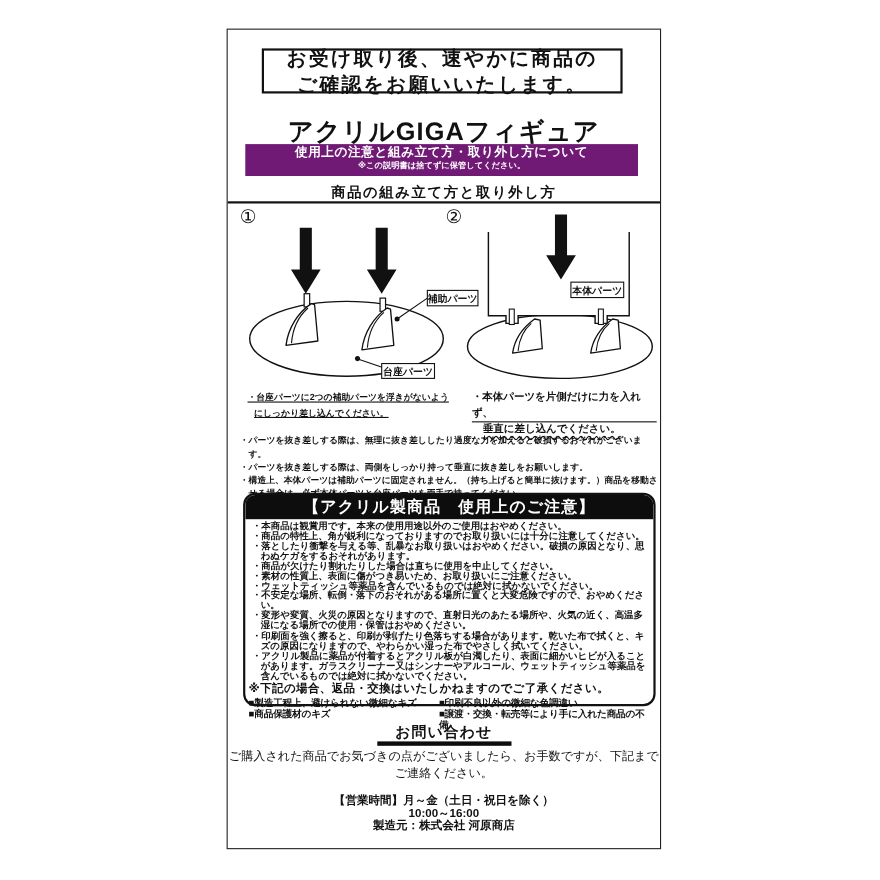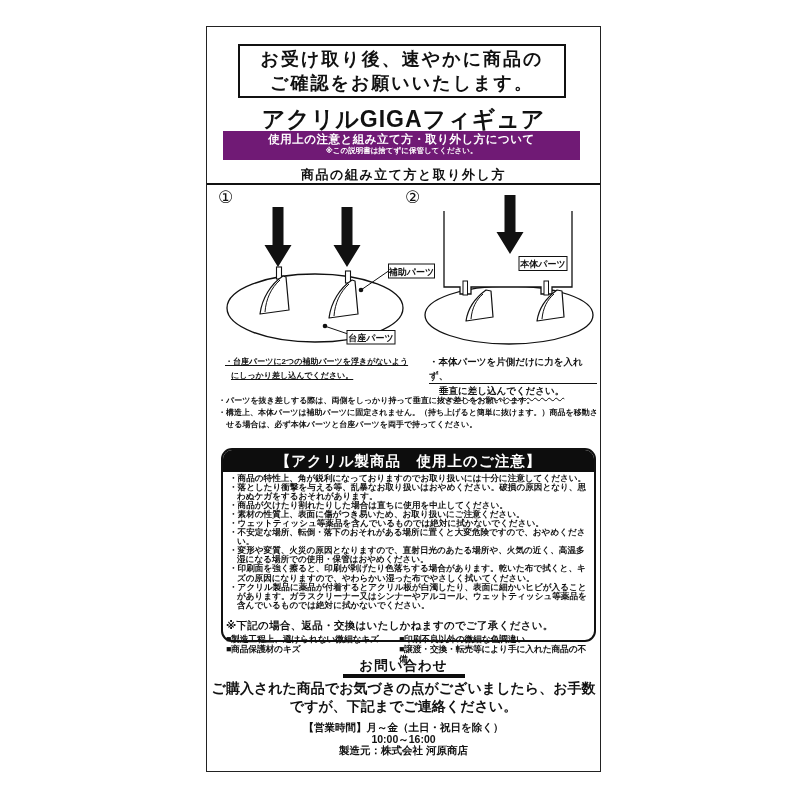--- a/index.html
+++ b/index.html
@@ -8,21 +8,21 @@
     font-family:"Liberation Sans","DejaVu Sans",sans-serif;color:#111;
   }
   *{box-sizing:border-box;}
   .sheet{
     position:absolute;left:206px;top:26px;width:395px;height:746px;
     border:1.6px solid #222;background:#fff;
   }
   .sheet > div, .sheet > h1, .sheet > svg{position:absolute;}
   
   .notice-box{
-    left:31px;top:17px;width:328px;height:54px;border:2.8px solid #111;
+    left:31px;top:17px;width:328px;height:41px;border:2.8px solid #111;
     display:flex;flex-direction:column;justify-content:center;align-items:center;
     font-weight:900;font-size:18px;letter-spacing:2px;line-height:24px;text-align:center;
   }
   .title{
     left:0;top:78px;width:100%;margin:0;text-align:center;
     font-size:23px;font-weight:900;letter-spacing:1px;line-height:28px;
   }
   .subtitle-bar{
     left:16px;top:104px;width:357px;height:29px;background:#701a75;color:#fff;
     text-align:center;padding-top:2px;
@@ -63,21 +63,21 @@
   .prec-item{padding-left:8px;text-indent:-8px;}
   
   .returns-heading{left:19px;top:592px;font-size:10.5px;font-weight:900;letter-spacing:0.3px;}
   .returns-grid{
     left:19px;top:607px;width:366px;display:grid;grid-template-columns:173px 1fr;
     font-size:8.8px;font-weight:bold;line-height:10px;letter-spacing:-0.2px;
   }
   
   .contact-heading{left:0;top:630px;width:100%;text-align:center;font-size:13.5px;font-weight:900;letter-spacing:1px;}
   .contact-bar{left:50%;top:647px;width:122px;height:3.5px;background:#0d0d0d;transform:translateX(-50%);}
-  .contact-msg{left:0;top:653px;width:100%;text-align:center;font-size:14px;font-weight:700;}
+  .contact-msg{left:0;top:653px;width:100%;text-align:center;font-size:11px;font-weight:400;}
   .tel{left:0;top:665px;width:100%;text-align:center;font-size:24px;font-weight:900;letter-spacing:1px;}
   .hours-label{left:0;top:694px;width:100%;text-align:center;font-size:10.5px;font-weight:900;}
   .hours{left:0;top:706px;width:100%;text-align:center;font-size:10.5px;font-weight:bold;}
   .manufacturer{left:0;top:717px;width:100%;text-align:center;font-size:10.5px;font-weight:900;}
 </style>
 </head>
 <body>
 
 <div class="sheet">
 
@@ -146,27 +146,29 @@
   <div class="cap cap1">
     <div>・台座パーツに2つの補助パーツを浮きがないよう</div>
     <div class="indent1">にしっかり差し込んでください。</div>
   </div>
   <div class="cap cap2">
     <div><span class="u-solid">・本体パーツを片側だけに力を入れず、</span></div>
     <div class="l2"><span class="u-wavy">垂直に差し込んでください。</span></div>
   </div>
 
   <div class="notes">
+    <div class="note">・パーツを抜き差しする際は、無理に抜き差ししたり過度な力を加えると破損するおそれがございます。</div>
     <div class="note">・パーツを抜き差しする際は、両側をしっかり持って垂直に抜き差しをお願いします。</div>
     <div class="note bold">・構造上、本体パーツは補助パーツに固定されません。（持ち上げると簡単に抜けます。）商品を移動させる場合は、必ず本体パーツと台座パーツを両手で持ってください。</div>
   </div>
 
   <div class="precautions">
     <div class="prec-header">【アクリル製商品　使用上のご注意】</div>
     <div class="prec-body">
+      <div class="prec-item">・本商品は観賞用です。本来の使用用途以外のご使用はおやめください。</div>
       <div class="prec-item">・商品の特性上、角が鋭利になっておりますのでお取り扱いには十分に注意してください。</div>
       <div class="prec-item">・落としたり衝撃を与える等、乱暴なお取り扱いはおやめください。破損の原因となり、思わぬケガをするおそれがあります。</div>
       <div class="prec-item">・商品が欠けたり割れたりした場合は直ちに使用を中止してください。</div>
       <div class="prec-item">・素材の性質上、表面に傷がつき易いため、お取り扱いにご注意ください。</div>
       <div class="prec-item">・ウェットティッシュ等薬品を含んでいるものでは絶対に拭かないでください。</div>
       <div class="prec-item">・不安定な場所、転倒・落下のおそれがある場所に置くと大変危険ですので、おやめください。</div>
       <div class="prec-item">・変形や変質、火災の原因となりますので、直射日光のあたる場所や、火気の近く、高温多湿になる場所での使用・保管はおやめください。</div>
       <div class="prec-item">・印刷面を強く擦ると、印刷が剥げたり色落ちする場合があります。乾いた布で拭くと、キズの原因になりますので、やわらかい湿った布でやさしく拭いてください。</div>
       <div class="prec-item">・アクリル製品に薬品が付着するとアクリル板が白濁したり、表面に細かいヒビが入ることがあります。ガラスクリーナー又はシンナーやアルコール、ウェットティッシュ等薬品を含んでいるものでは絶対に拭かないでください。</div>
     </div>

